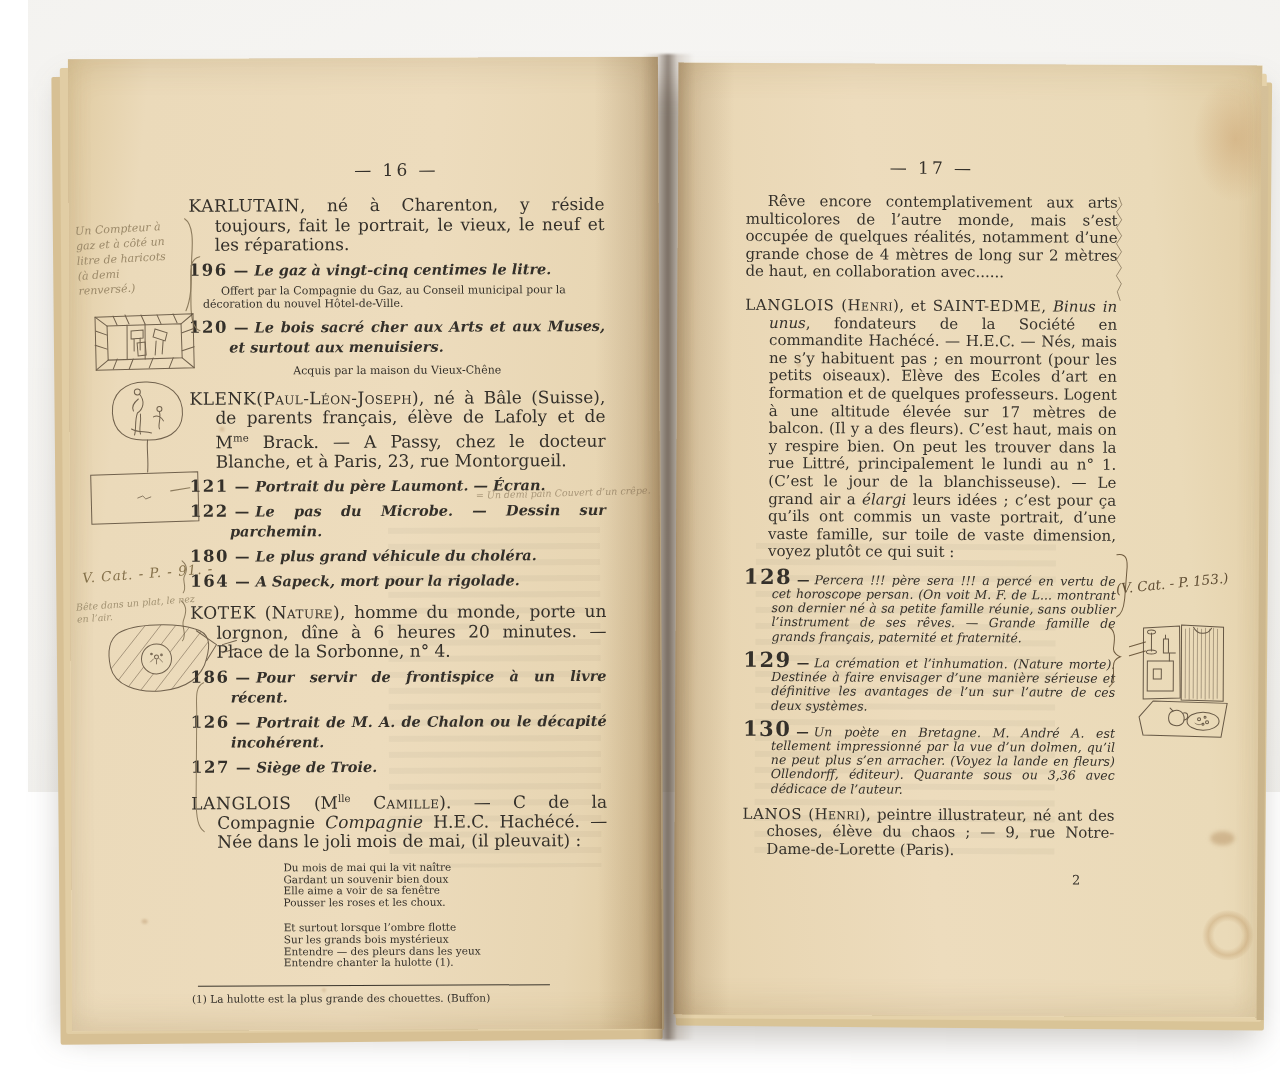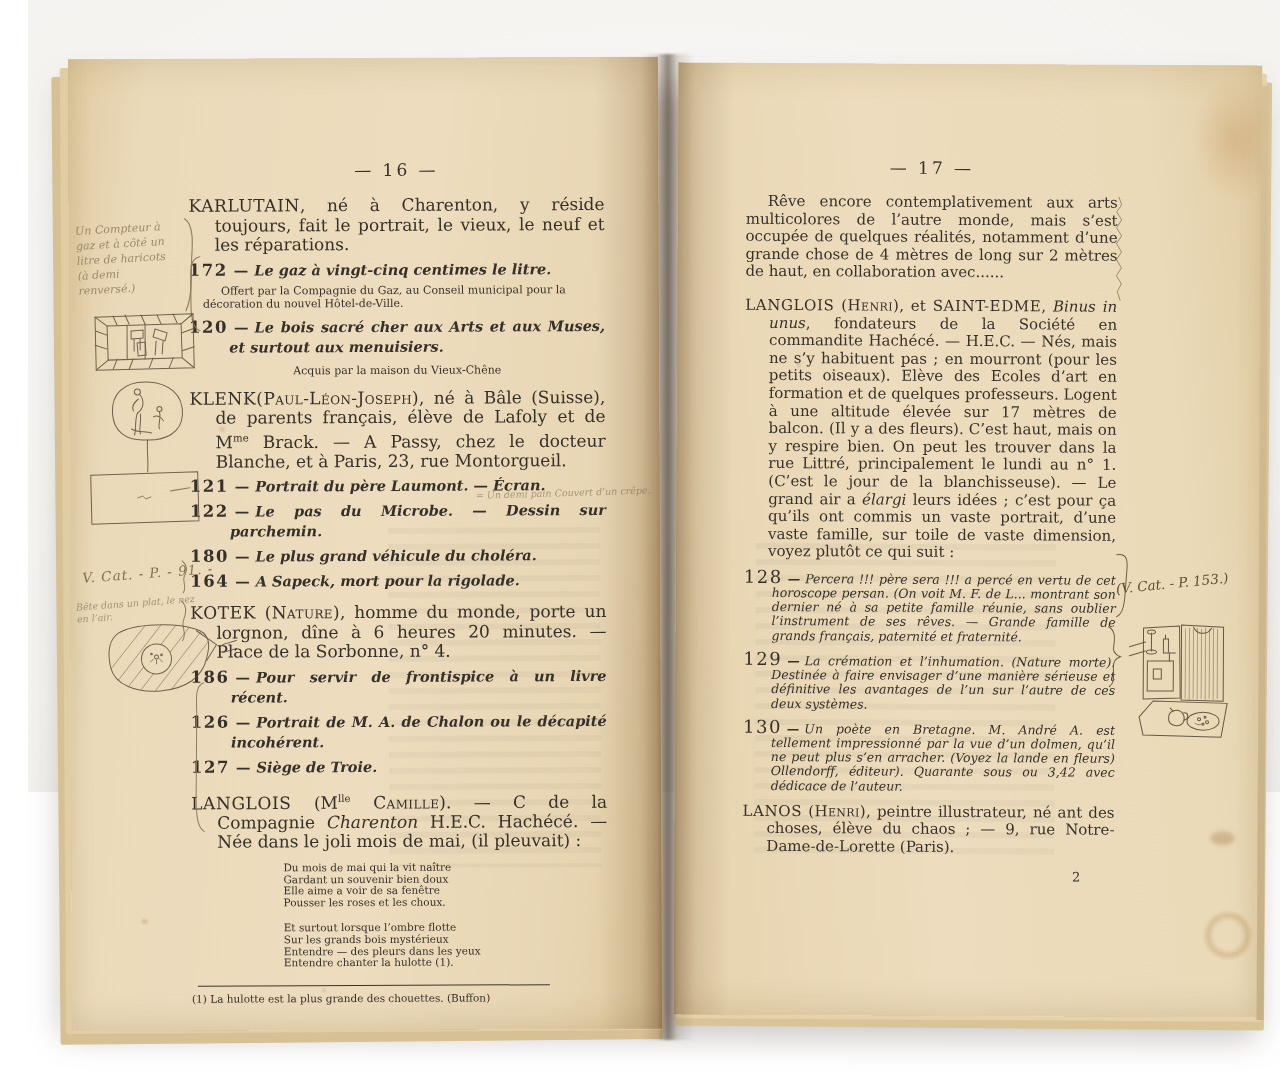--- a/index.html
+++ b/index.html
@@ -45,21 +45,21 @@
   .item em{font-weight:bold;}
   .note{font-size:11px;line-height:13.5px;margin:4px 0 6px 14px;text-indent:18px;}
   .note-c{font-size:11px;margin:7px 0 2px;text-align:center;}
   .poem{font-size:10.5px;line-height:11.8px;margin:10px 0 0 92px;}
   .stanza{margin:0 0 13px;}
   .footrule{border:none;border-top:1.2px solid #3a352c;width:352px;margin:16px 0 6px 6px;}
   .footnote{font-size:10.5px;margin:0;}
   .intro{font-size:15px;line-height:17.6px;text-align:justify;text-indent:22px;margin:0 0 16px;}
   .entry-r{font-size:15px;line-height:17.6px;text-align:justify;margin:10px 0 6px;padding-left:24px;text-indent:-24px;}
   .item-r{font-size:12.5px;line-height:14.2px;text-align:justify;margin:9px 0;padding-left:28px;text-indent:-28px;}
-  .item-r .num{font-weight:normal;font-size:18px;letter-spacing:1.5px;}
+  .item-r .num{font-weight:bold;font-size:21px;letter-spacing:1.5px;}
   .item-r .sep{padding:0 5px;font-weight:bold;}
   .item-r em{font-weight:normal;}
   .sig{text-align:right;font-size:13px;padding-right:34px;margin-top:12px;}
 
   
   .hw{position:absolute;font-style:italic;color:#9b8969;}
   .hw-compteur{left:8px;top:162px;width:102px;font-size:11px;line-height:15px;transform:rotate(-3deg);}
   .hw-vcat91{left:12px;top:506px;font-size:13.5px;color:#84704a;transform:rotate(-4deg);letter-spacing:1px;white-space:nowrap;}
   .hw-bete{left:6px;top:538px;width:128px;font-size:9.5px;line-height:11.5px;color:#a29272;transform:rotate(-4deg);}
   .hw-demipain{left:406px;top:430px;width:180px;font-size:9.5px;color:#a89678;transform:rotate(-1.5deg);}
@@ -97,40 +97,40 @@
     <div class="ghost g-l"></div>
     <div class="fox" style="left:150px;top:368px;width:5px;height:5px;"></div>
     <div class="fox" style="left:70px;top:860px;width:6px;height:5px;"></div>
     <div class="fox" style="left:250px;top:930px;width:4px;height:4px;"></div>
 
     <div class="tb tb-left">
       <p class="pgnum">— 16 —</p>
 
       <p class="entry"><span class="caps">KARLUTAIN</span><span>, né à Charenton, y réside toujours, fait le portrait, le vieux, le neuf et les réparations.</span></p>
 
-      <p class="item"><span class="num">172</span><span class="sep">—</span><em>Le gaz à vingt-cinq centimes le litre.</em></p>
+      <p class="item"><span class="num">196</span><span class="sep">—</span><em>Le gaz à vingt-cinq centimes le litre.</em></p>
       <p class="note">Offert par la Compagnie du Gaz, au Conseil municipal pour la décoration du nouvel Hôtel-de-Ville.</p>
 
       <p class="item"><span class="num">120</span><span class="sep">—</span><em>Le bois sacré cher aux Arts et aux Muses, et surtout aux menuisiers.</em></p>
       <p class="note-c">Acquis par la maison du Vieux-Chêne</p>
 
       <p class="entry"><span class="caps">KLENK</span><span class="sc">(Paul-Léon-Joseph)</span><span>, né à Bâle (Suisse), de parents français, élève de Lafoly et de M</span><sup>me</sup><span> Brack. — A Passy, chez le docteur Blanche, et à Paris, 23, rue Montorgueil.</span></p>
 
       <p class="item"><span class="num">121</span><span class="sep">—</span><em>Portrait du père Laumont. — Écran.</em></p>
       <p class="item"><span class="num">122</span><span class="sep">—</span><em>Le pas du Microbe. — Dessin sur parchemin.</em></p>
       <p class="item"><span class="num">180</span><span class="sep">—</span><em>Le plus grand véhicule du choléra.</em></p>
       <p class="item"><span class="num">164</span><span class="sep">—</span><em>A Sapeck, mort pour la rigolade.</em></p>
 
       <p class="entry"><span class="caps">KOTEK</span> <span class="sc">(Nature)</span><span>, homme du monde, porte un lorgnon, dîne à 6 heures 20 minutes. — Place de la Sorbonne, n° 4.</span></p>
 
       <p class="item"><span class="num">186</span><span class="sep">—</span><em>Pour servir de frontispice à un livre récent.</em></p>
       <p class="item"><span class="num">126</span><span class="sep">—</span><em>Portrait de M. A. de Chalon ou le décapité incohérent.</em></p>
       <p class="item"><span class="num">127</span><span class="sep">—</span><em>Siège de Troie.</em></p>
 
-      <p class="entry"><span class="caps">LANGLOIS</span><span> (M</span><sup>lle</sup><span class="sc"> Camille</span><span>).</span><span> — C de la Compagnie </span><em>Charenton</em><span> H.E.C. Hachécé. — Née dans le joli mois de mai, (il pleuvait) :</span></p>
+      <p class="entry"><span class="caps">LANGLOIS</span><span> (M</span><sup>lle</sup><span class="sc"> Camille</span><span>).</span><span> — C de la Compagnie </span><em>Compagnie</em><span> H.E.C. Hachécé. — Née dans le joli mois de mai, (il pleuvait) :</span></p>
 
       <div class="poem">
         <div class="stanza">
           <div>Du mois de mai qui la vit naître</div>
           <div>Gardant un souvenir bien doux</div>
           <div>Elle aime a voir de sa fenêtre</div>
           <div>Pousser les roses et les choux.</div>
         </div>
         <div class="stanza">
           <div>Et surtout lorsque l’ombre flotte</div>
@@ -241,21 +241,21 @@
 
     <div class="tb tb-right">
       <p class="pgnum">— 17 —</p>
 
       <p class="intro">Rêve encore contemplativement aux arts multicolores de l’autre monde, mais s’est occupée de quelques réalités, notamment d’une grande chose de 4 mètres de long sur 2 mètres de haut, en collaboration avec......</p>
 
       <p class="entry-r"><span class="caps">LANGLOIS</span> <span class="sc">(Henri)</span><span>, et </span><span class="caps">SAINT-EDME</span><span>, </span><em>Binus in unus</em><span>, fondateurs de la Société en commandite Hachécé. — H.E.C. — Nés, mais ne s’y habituent pas ; en mourront (pour les petits oiseaux). Elève des Ecoles d’art en formation et de quelques professeurs. Logent à une altitude élevée sur 17 mètres de balcon. (Il y a des fleurs). C’est haut, mais on y respire bien. On peut les trouver dans la rue Littré, principalement le lundi au n° 1. (C’est le jour de la blanchisseuse). — Le grand air a </span><em>élargi</em><span> leurs idées ; c’est pour ça qu’ils ont commis un vaste portrait, d’une vaste famille, sur toile de vaste dimension, voyez plutôt ce qui suit :</span></p>
 
       <p class="item-r"><span class="num">128</span><span class="sep">—</span><em>Percera !!! père sera !!! a percé en vertu de cet horoscope persan. (On voit M. F. de L... montrant son dernier né à sa petite famille réunie, sans oublier l’instrument de ses rêves. — Grande famille de grands français, paternité et fraternité.</em></p>
       <p class="item-r"><span class="num">129</span><span class="sep">—</span><em>La crémation et l’inhumation. (Nature morte). Destinée à faire envisager d’une manière sérieuse et définitive les avantages de l’un sur l’autre de ces deux systèmes.</em></p>
-      <p class="item-r"><span class="num">130</span><span class="sep">—</span><em>Un poète en Bretagne. M. André A. est tellement impressionné par la vue d’un dolmen, qu’il ne peut plus s’en arracher. (Voyez la lande en fleurs) Ollendorff, éditeur). Quarante sous ou 3,42 avec dédicace de l’auteur.</em></p>
+      <p class="item-r"><span class="num">130</span><span class="sep">—</span><em>Un poète en Bretagne. M. André A. est tellement impressionné par la vue d’un dolmen, qu’il ne peut plus s’en arracher. (Voyez la lande en fleurs) Ollendorff, éditeur). Quarante sous ou 3,36 avec dédicace de l’auteur.</em></p>
 
       <p class="entry-r"><span class="caps">LANOS</span> <span class="sc">(Henri)</span><span>, peintre illustrateur, né ant des choses, élève du chaos ; — 9, rue Notre-Dame-de-Lorette (Paris).</span></p>
 
       <p class="sig">2</p>
     </div>
 
     <div class="hw hw-vcat153">(V. Cat. - P. 153.)</div>
 
     <div class="mark" style="left:434px;top:132px;">
       <svg width="14" height="106" viewBox="0 0 14 106">

